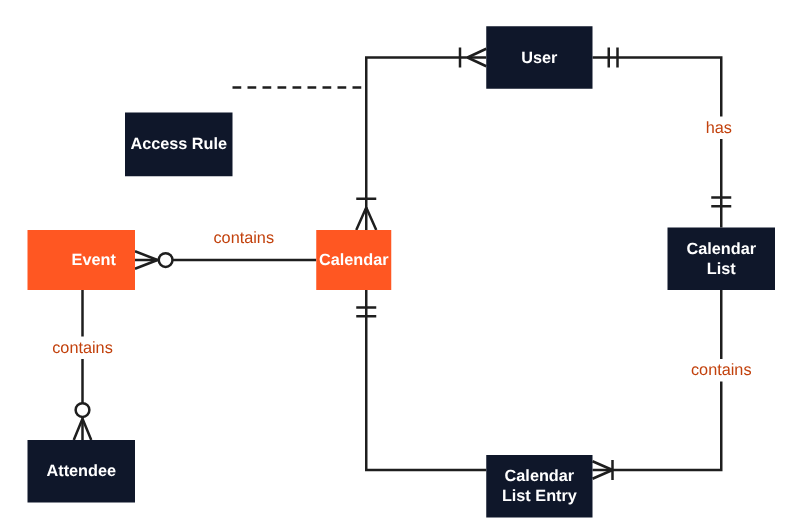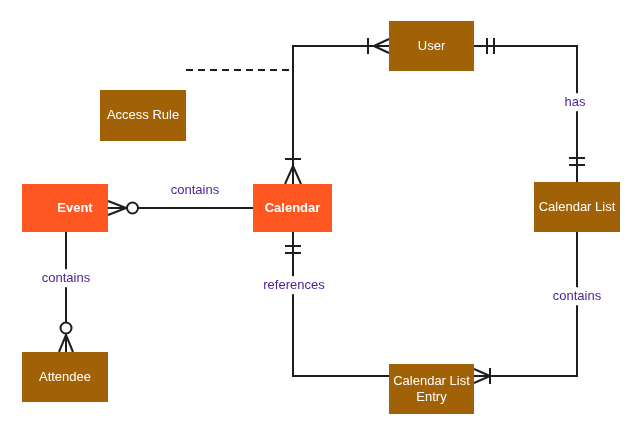--- a/index.html
+++ b/index.html
@@ -7,24 +7,24 @@
     position:relative;width:642px;height:423px;background:#ffffff;overflow:hidden;
     font-family:"Liberation Sans","DejaVu Sans",sans-serif;
   }
   #edges{position:absolute;left:0;top:0;width:642px;height:423px;}
   .entity{
     position:absolute;display:flex;align-items:center;justify-content:center;
     color:#ffffff;font-size:13px;text-align:center;line-height:1.25;
     box-sizing:border-box;padding:2px 4px;
   }
   .entity.primary{background:#FF5722;font-weight:700;}
-  .entity.secondary{background:#a16207;font-weight:400;}
+  .entity.secondary{background:#0f172a;font-weight:700;}
   .rel-label{
     position:absolute;transform:translate(-50%,-50%);
-    background:#ffffff;color:#4c1d95;font-size:13px;white-space:nowrap;
+    background:#ffffff;color:#c2410c;font-size:13px;white-space:nowrap;
     padding:1px 4px;line-height:1.2;
   }
 </style>
 </head>
 <body>
 
 <div id="canvas">
 
   <svg id="edges" viewBox="0 0 642 423" xmlns="http://www.w3.org/2000/svg" fill="none" stroke="#1e1e1e" stroke-width="2">
 
@@ -69,21 +69,21 @@
   </div>
 
   <div class="entity secondary" style="left:389px;top:21px;width:85px;height:50px;">
     <span>User</span>
   </div>
 
   <div class="entity primary" style="left:22px;top:184px;width:86px;height:48px;padding-left:24px;">
     <span>Event</span>
   </div>
 
-  <div class="entity primary" style="left:253px;top:184px;width:79px;height:48px;">
+  <div class="entity primary" style="left:253px;top:184px;width:60px;height:48px;">
     <span>Calendar</span>
   </div>
 
   <div class="entity secondary" style="left:534px;top:182px;width:86px;height:50px;">
     <span>Calendar List</span>
   </div>
 
   <div class="entity secondary" style="left:22px;top:352px;width:86px;height:50px;">
     <span>Attendee</span>
   </div>
@@ -92,17 +92,16 @@
     <span>Calendar List Entry</span>
   </div>
 
   <div class="rel-label" style="left:195px;top:190px;">contains</div>
 
 
   <div class="rel-label" style="left:575px;top:102px;">has</div>
 
   <div class="rel-label" style="left:577px;top:296px;">contains</div>
 
-  <div class="rel-label" style="left:294px;top:285px;">references</div>
 
   <div class="rel-label" style="left:66px;top:278px;">contains</div>
 
 </div>
 
 </body></html>

